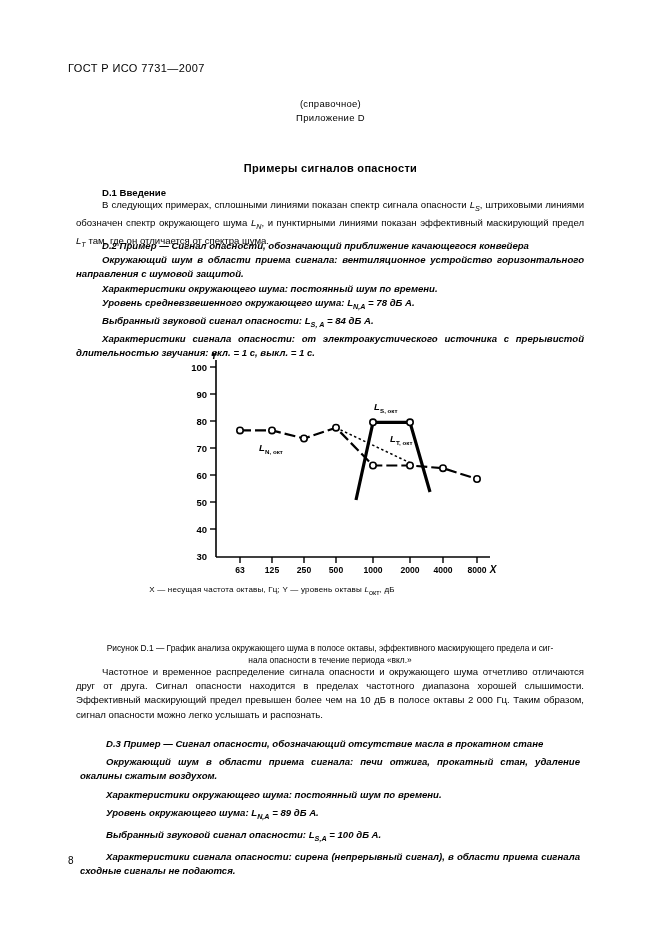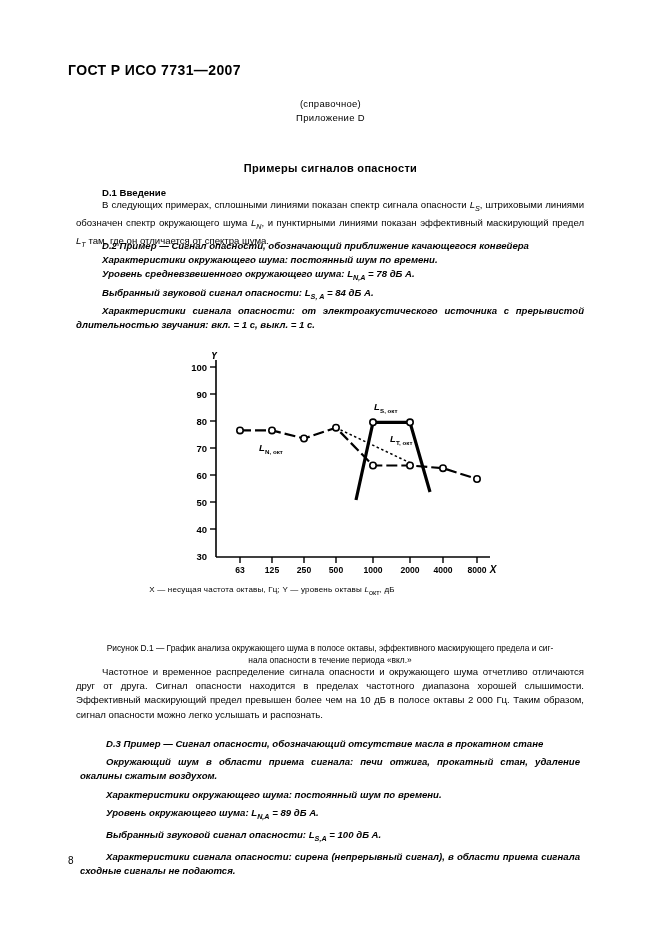--- a/index.html
+++ b/index.html
@@ -18,22 +18,22 @@
   .page {
     position: absolute;
     left: 0; top: 0;
     width: 661px;
     height: 936px;
   }
   .std-header {
     position: absolute;
     left: 68px;
     top: 62px;
-    font-size: 14px;
-    font-weight: bold;
+    font-size: 11px;
+    font-weight: normal;
     letter-spacing: 0.4px;
   }
   .annex-block {
     position: absolute;
     left: 0;
     top: 97px;
     width: 661px;
     text-align: center;
     font-size: 9.5px;
     line-height: 14px;
@@ -131,20 +131,21 @@
   <div class="section-title">Примеры сигналов опасности</div>
 
   <div class="body-text bld" id="d1-head" style="text-indent:26px;">D.1  Введение</div>
 
   <div class="body-text indent" id="d1-para">
     <span>В следующих примерах, сплошными линиями показан спектр сигнала опасности </span><span class="itvar">L</span><span class="sub itvar">S</span><span>, штриховыми линиями обозначен спектр окружающего шума </span><span class="itvar">L</span><span class="sub itvar">N</span><span>, и пунктирными линиями показан эффективный маскирующий предел </span><span class="itvar">L</span><span class="sub itvar">T</span><span> там, где он отличается от спектра шума.</span>
   </div>
 
   <div class="body-text ital" id="d2-block">
     <p class="indent">D.2  Пример — Сигнал опасности, обозначающий приближение качающегося конвейера</p>
+    <p class="indent">Окружающий шум в области приема сигнала: вентиляционное устройство горизонтального направления с шумовой защитой.</p>
     <p class="indent">Характеристики окружающего шума: постоянный шум по времени.</p>
     <p class="indent"><span>Уровень средневзвешенного окружающего шума: </span><span>L</span><span class="sub">N,A</span><span> = 78 дБ А.</span></p>
     <p class="indent"><span>Выбранный звуковой сигнал опасности: </span><span>L</span><span class="sub">S, A</span><span> = 84 дБ А.</span></p>
     <p class="indent">Характеристики сигнала опасности: от электроакустического источника с прерывистой длительностью звучания: вкл. = 1 с, выкл. = 1 с.</p>
   </div>
 
   <div class="chart-wrap">
     <svg class="chart-svg" width="320" height="232" viewBox="0 0 320 232">
 
       <line x1="38" y1="8" x2="38" y2="205" stroke="#000" stroke-width="1.6"></line>

